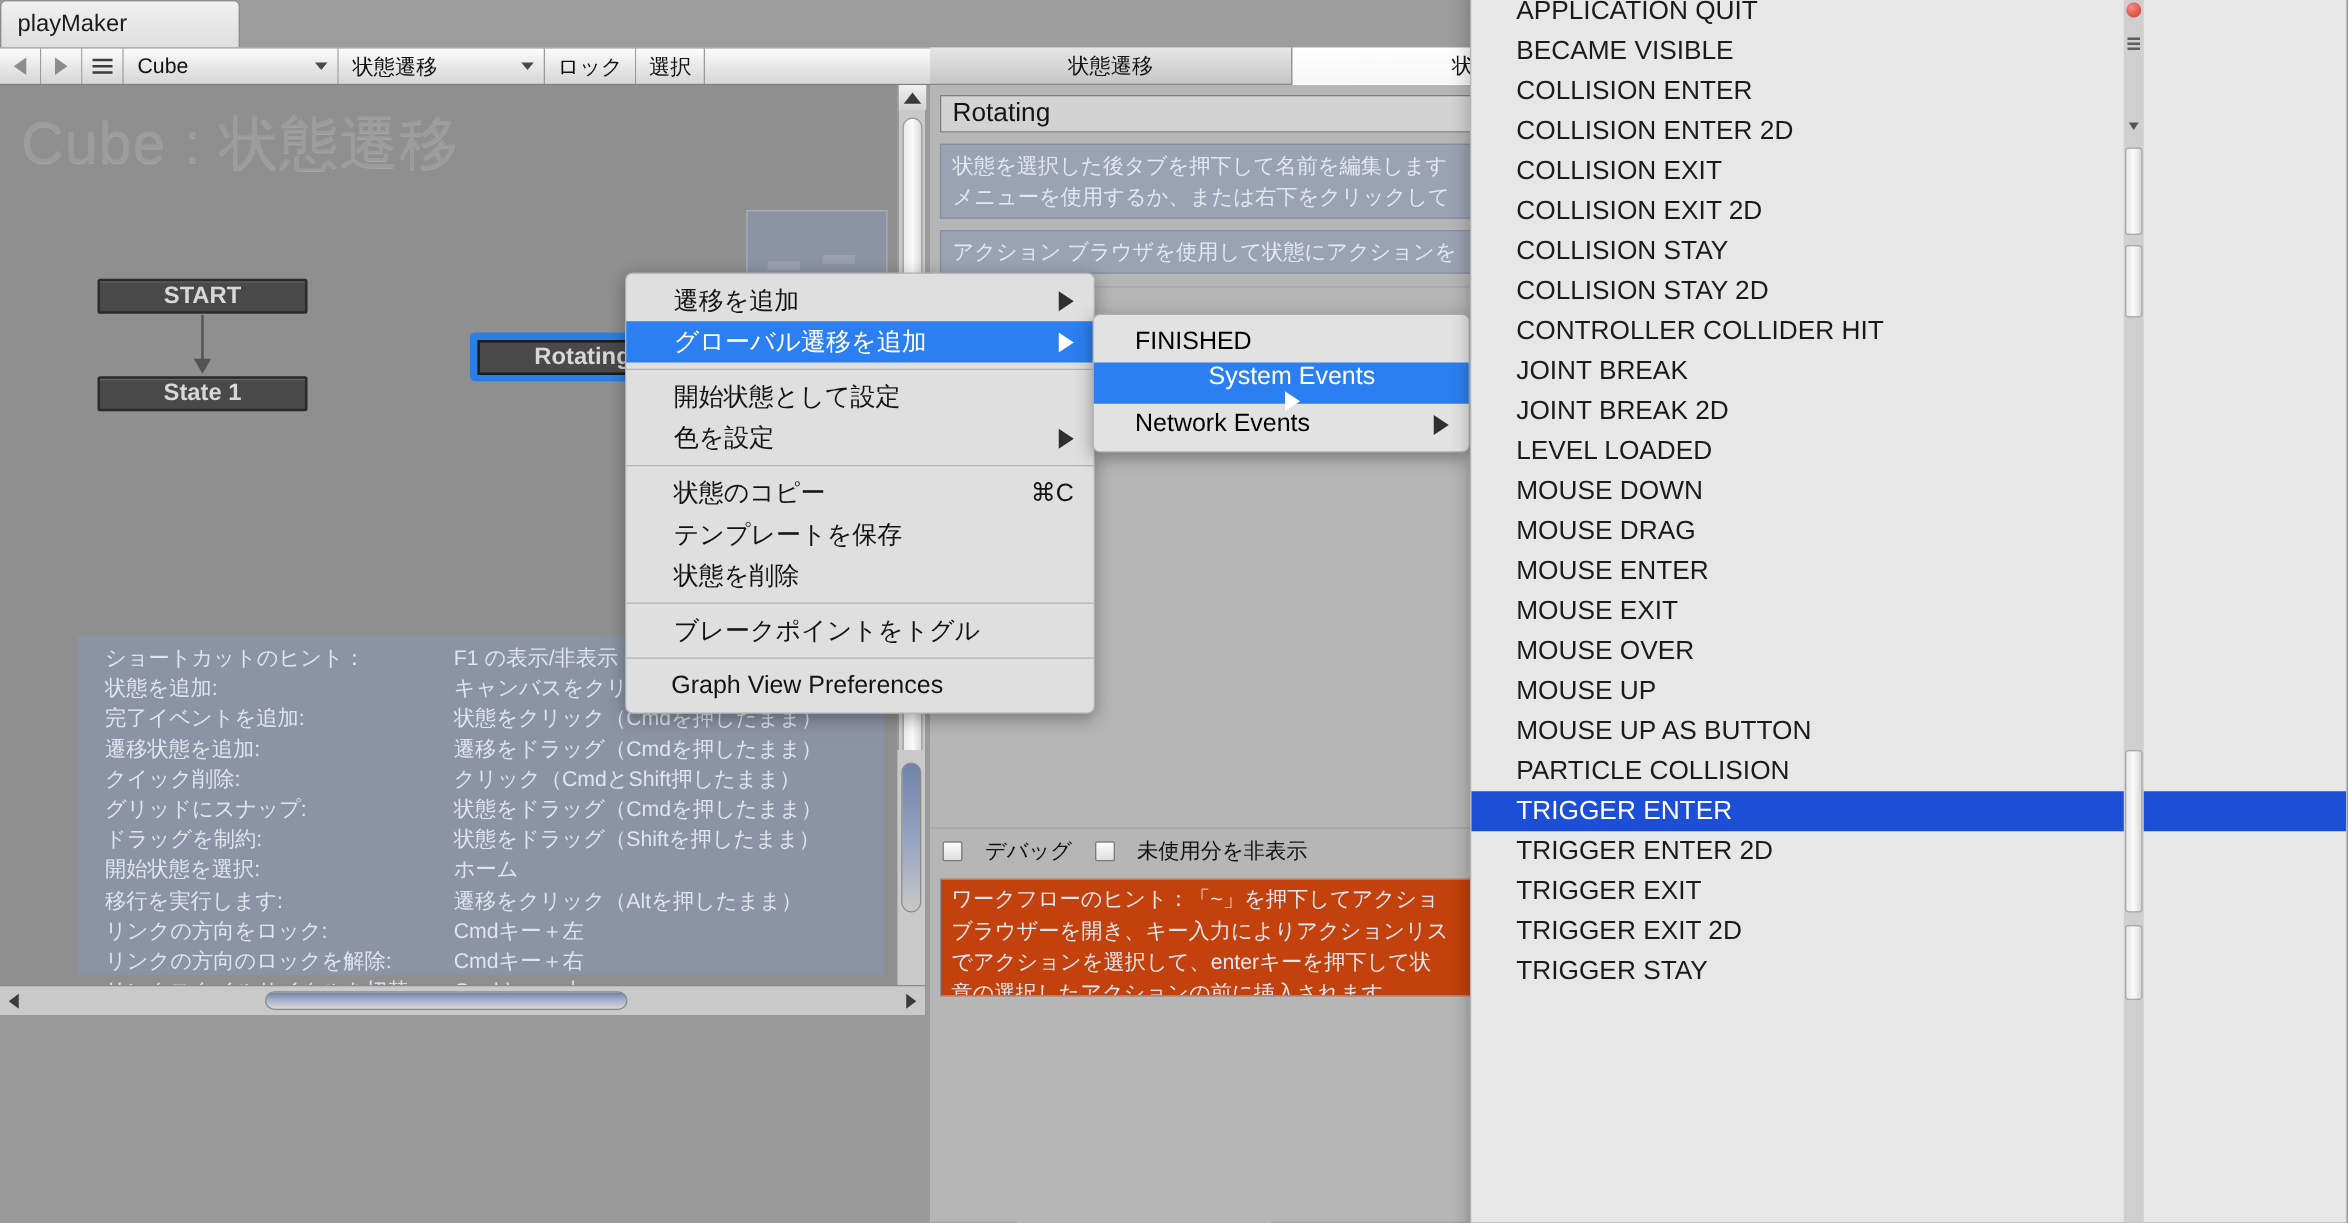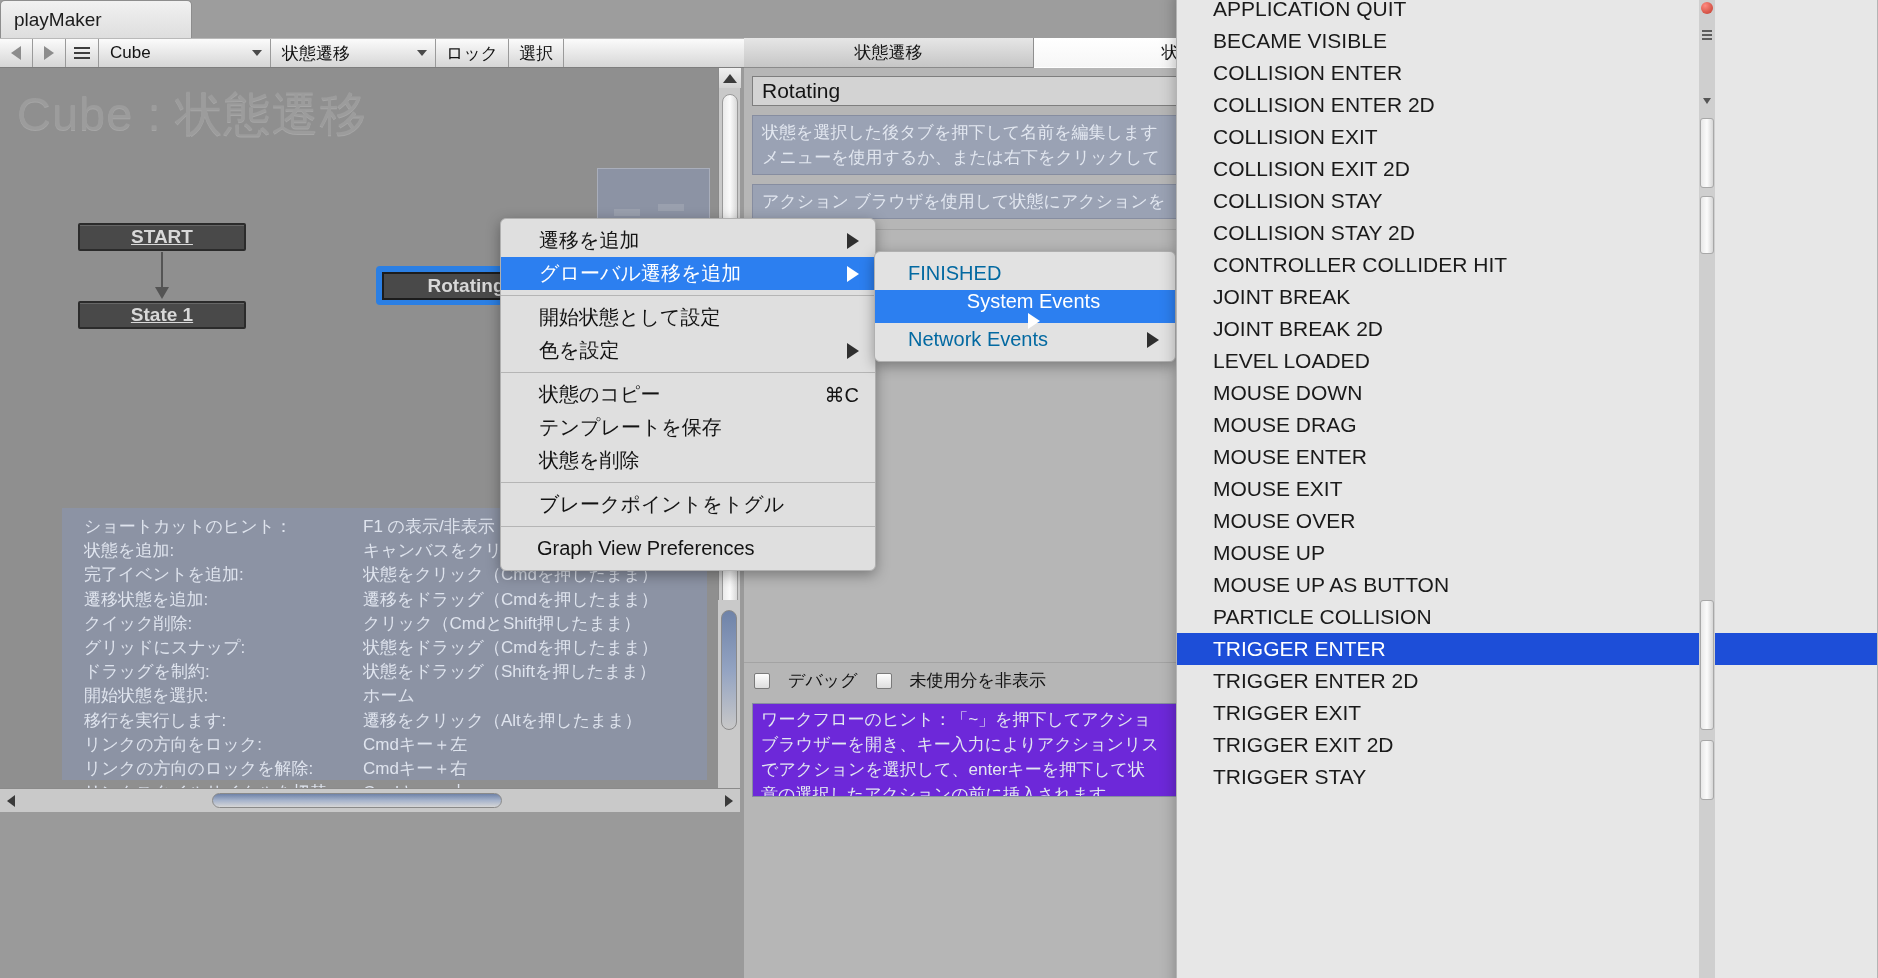--- a/index.html
+++ b/index.html
@@ -73,21 +73,20 @@
     position: absolute; left: 17px; top: 15px;
     font-size: 47px; color: #9c9c9c; letter-spacing: 1px;
     text-shadow: 0 1px 0 #a6a6a6;
   }
   .node {
     position: absolute; background: #494949;
     border: 2px solid #2b2b2b; border-radius: 2px;
     color: #d8d8d8; font-size: 19px; font-weight: bold;
     display: flex; align-items: center; justify-content: center;
     box-shadow: inset 0 1px 0 #666;
-    text-decoration: underline;
   }
   .node-start { left: 78px; top: 155px; width: 168px; height: 28px; }
   .node-state1 { left: 78px; top: 233px; width: 168px; height: 28px; }
   .node-rot-sel {
     position: absolute; left: 376px; top: 198px; width: 180px; height: 39px;
     background: #2b7fe4; border-radius: 4px;
   }
   .node-rot {
     position: absolute; left: 382px; top: 204px; width: 168px; height: 28px;
     background: #494949; border: 2px solid #1c1c1c;
@@ -158,21 +157,21 @@
     background: #b6b6b6; border-top: 1px solid #a3a3a3;
     display: flex; align-items: center; padding-left: 10px; gap: 18px;
   }
   .chk { display: flex; align-items: center; gap: 18px; font-size: 17px; color: #111; }
   .chk .box {
     width: 16px; height: 16px; background: linear-gradient(#fdfdfd, #dedede);
     border: 1px solid #7a7a7a; border-radius: 2px;
   }
   .wf-box {
     position: absolute; left: 752px; top: 703px; width: 690px; height: 94px;
-    background: #6d28d9; border: 1px solid #868da0;
+    background: #c2410c; border: 1px solid #868da0;
     color: #e2e7f0; font-size: 17px; line-height: 25px;
     padding: 3px 8px; overflow: hidden;
   }
 
   
   .vscroll {
     position: absolute; left: 718px; top: 68px; width: 22px; height: 720px;
     background: #c9c9c9; border-left: 1px solid #8a8a8a;
   }
   .vscroll .arrow-up, .vscroll .arrow-dn {
@@ -232,21 +231,21 @@
 
   
   .submenu {
     position: absolute; left: 874px; top: 251px; width: 302px;
     background: #e2e2e2; border: 1px solid #b0b0b0;
     border-radius: 6px; box-shadow: 0 4px 14px rgba(0,0,0,0.34);
     padding: 5px 0; z-index: 50;
   }
   .sm-item {
     height: 33px; display: flex; align-items: center; justify-content: space-between;
-    padding: 0 16px 0 33px; font-size: 20px; color: #0369a1;
+    padding: 0 16px 0 33px; font-size: 20px; color: #000000;
   }
   .sm-item.sel { background: #2c7ff0; color: #fff; flex-direction: column; }
   .sm-item .sub-arrow {
     width: 0; height: 0; border-top: 8px solid transparent; border-bottom: 8px solid transparent;
     border-left: 12px solid #2f2f2f;
   }
   .sm-item.sel .sub-arrow { border-left-color: #fff; }
 
   
   .evt-panel {

